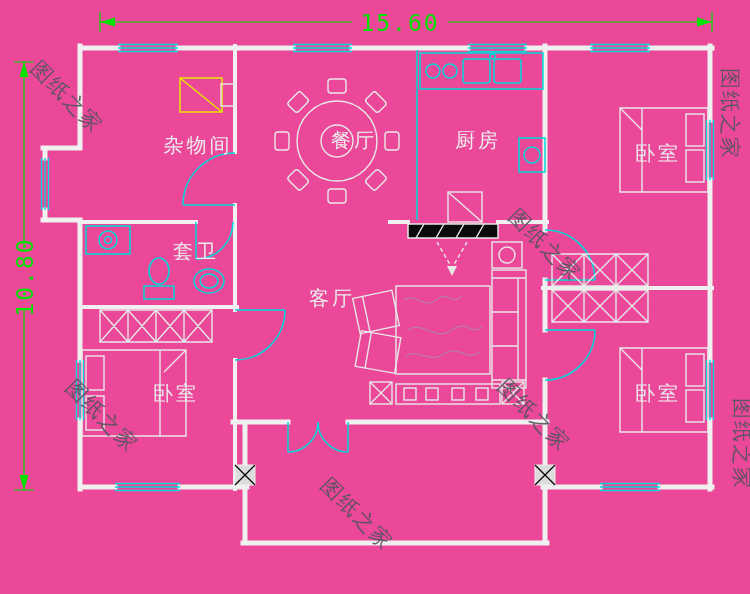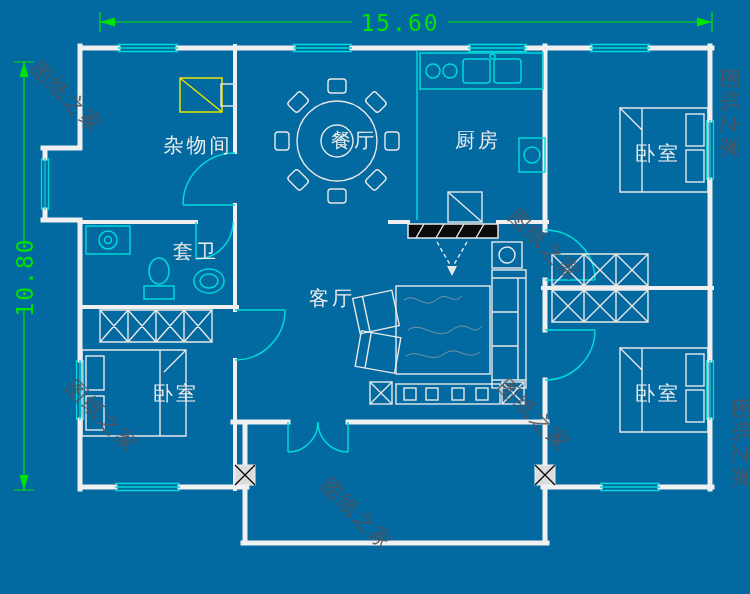--- a/index.html
+++ b/index.html
@@ -1,16 +1,16 @@
 <!DOCTYPE html>
 <html><head>
 <meta charset="utf-8">
 <style>
   html,body { margin:0; padding:0; background:#000; }
-  .stage { position:relative; width:750px; height:594px; background:#0369a1; overflow:hidden;
+  .stage { position:relative; width:750px; height:594px; background:#ec4899; overflow:hidden;
            font-family:"DejaVu Sans", sans-serif; }
   svg { display:block; }
   .wall  { stroke:#f0f0f0; stroke-width:5; fill:none; stroke-linecap:square; }
   .iwall { stroke:#f0f0f0; stroke-width:4; fill:none; stroke-linecap:square; }
   .win   { stroke:#00d9d9; stroke-width:1.3; fill:none; }
   .fix   { stroke:#00d9d9; stroke-width:1.5; fill:none; }
   .furn  { stroke:#e8e8e8; stroke-width:1.4; fill:none; }
   .thin  { stroke:#93a0a6; stroke-width:0.9; fill:none; opacity:.9; }
   .dim   { stroke:#00e400; stroke-width:1.2; fill:none; }
   .dimfill { fill:#00e400; stroke:none; }

